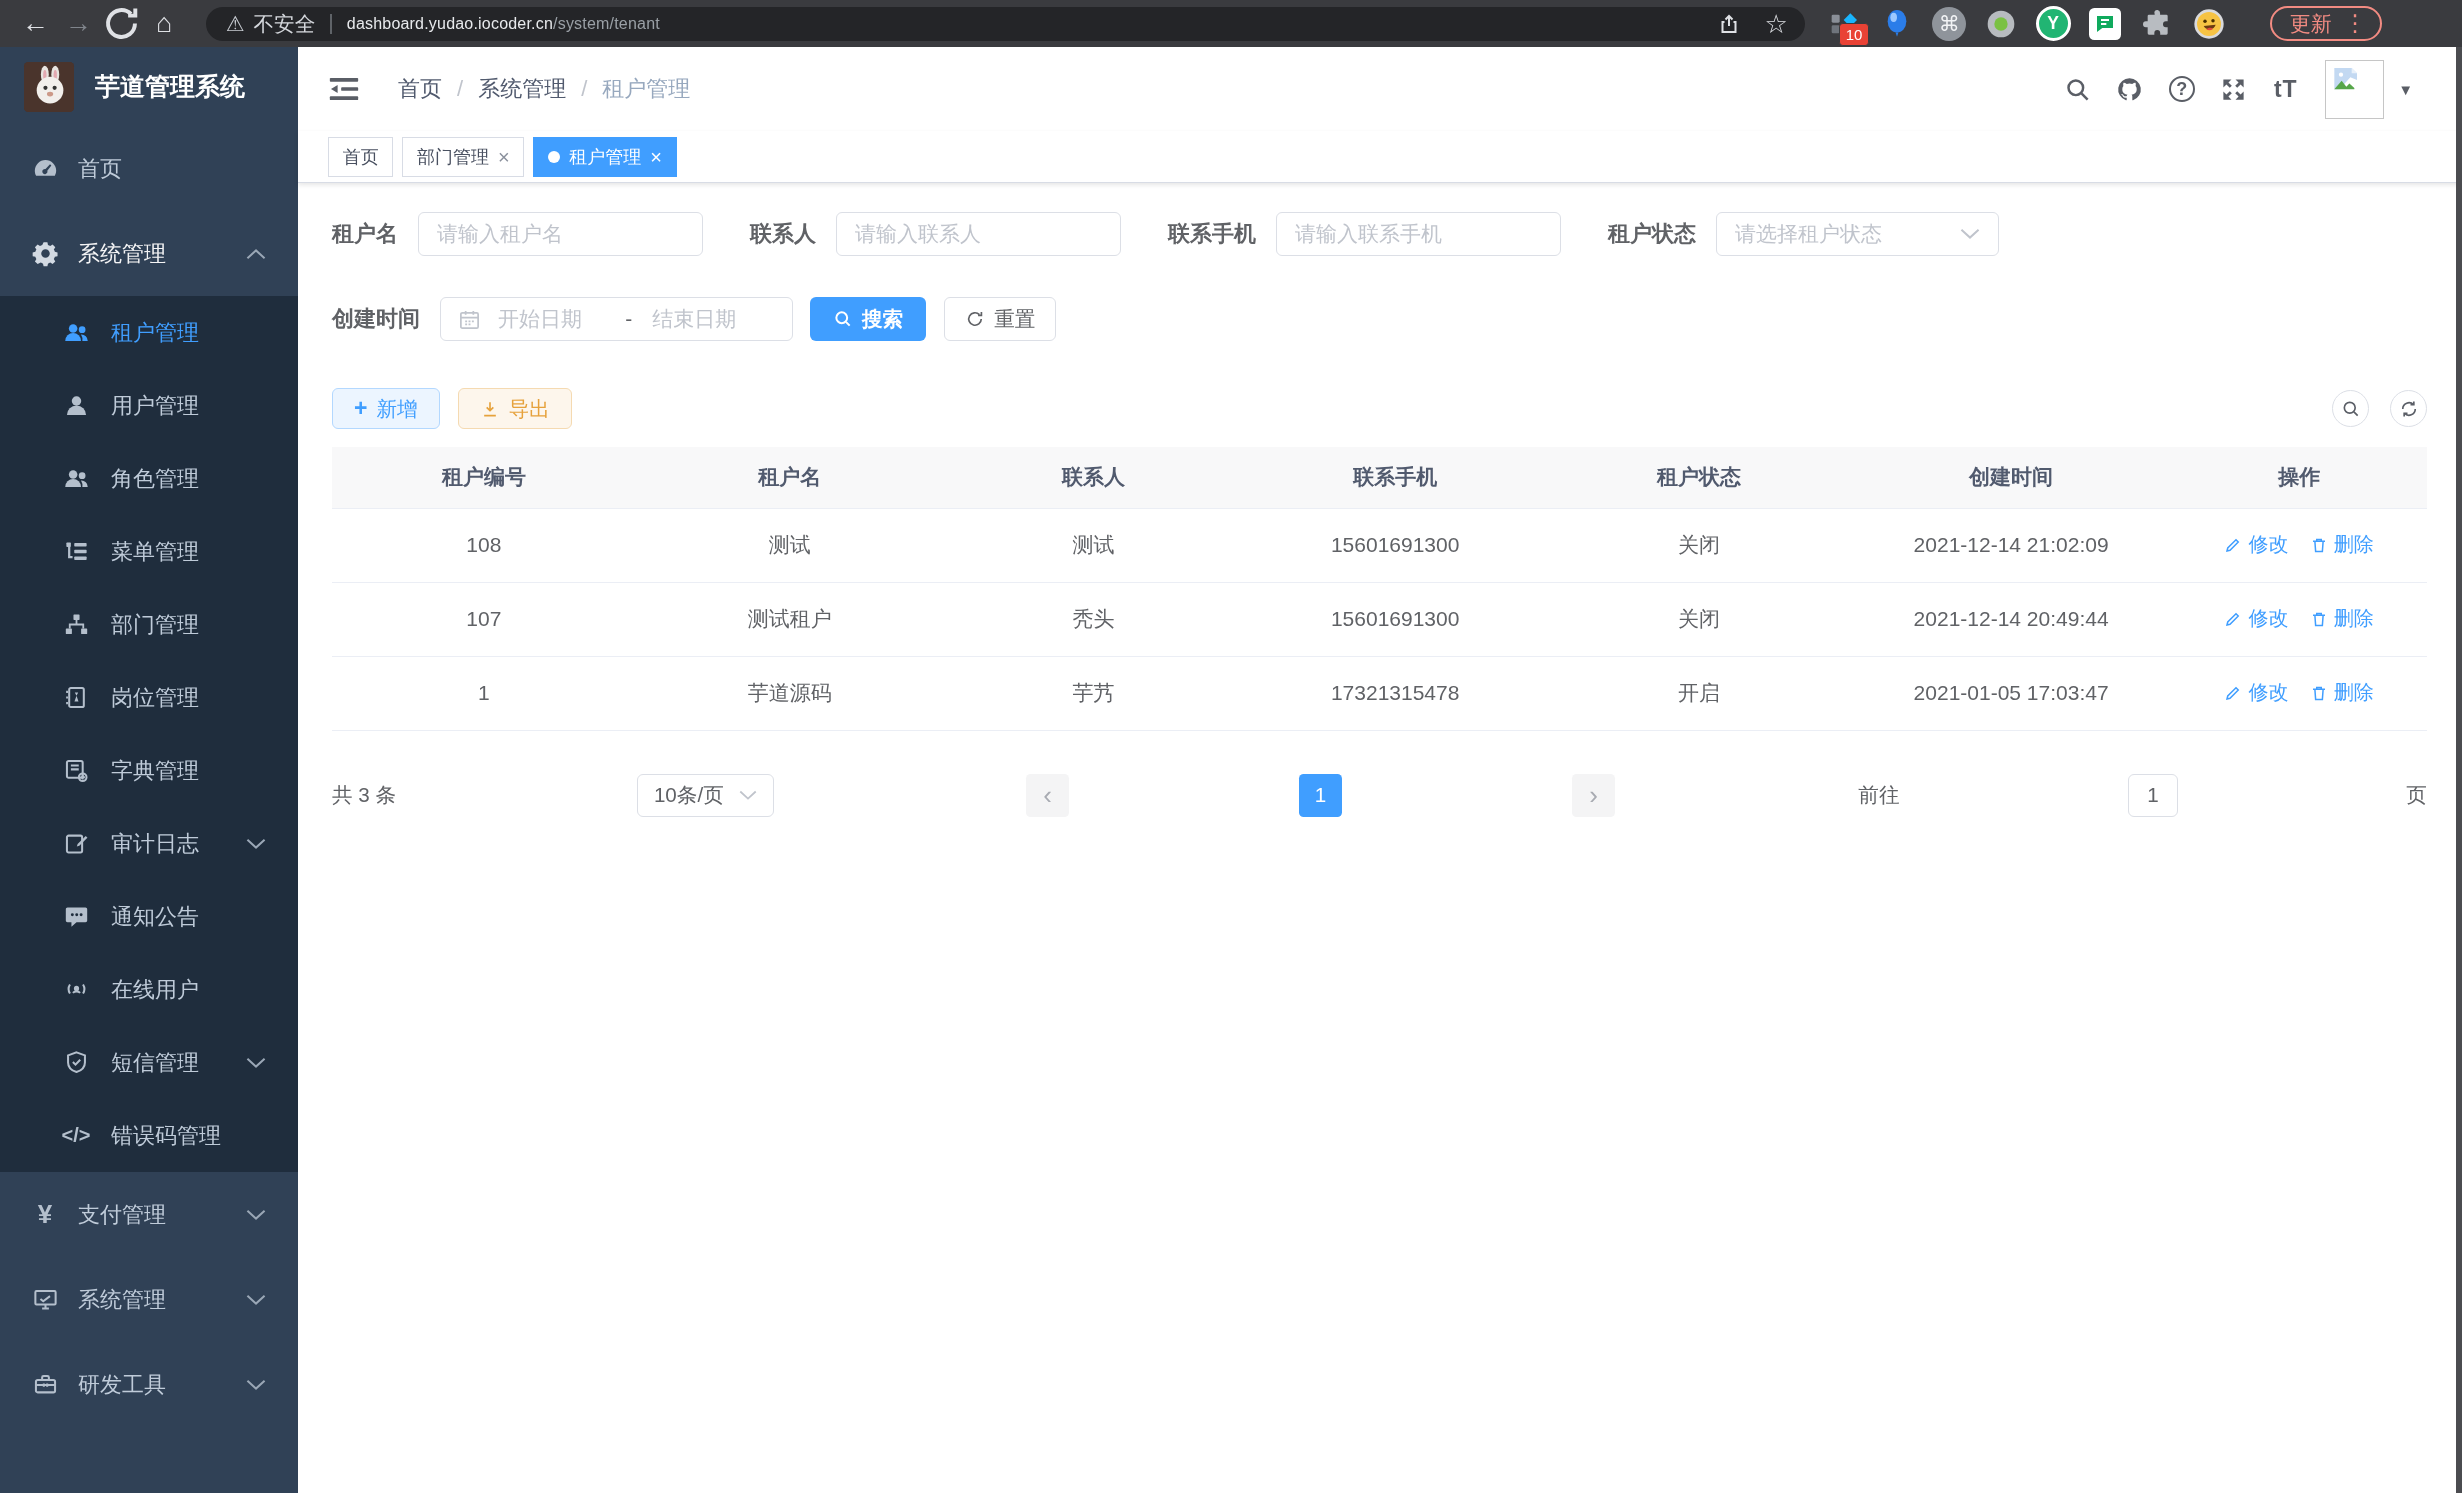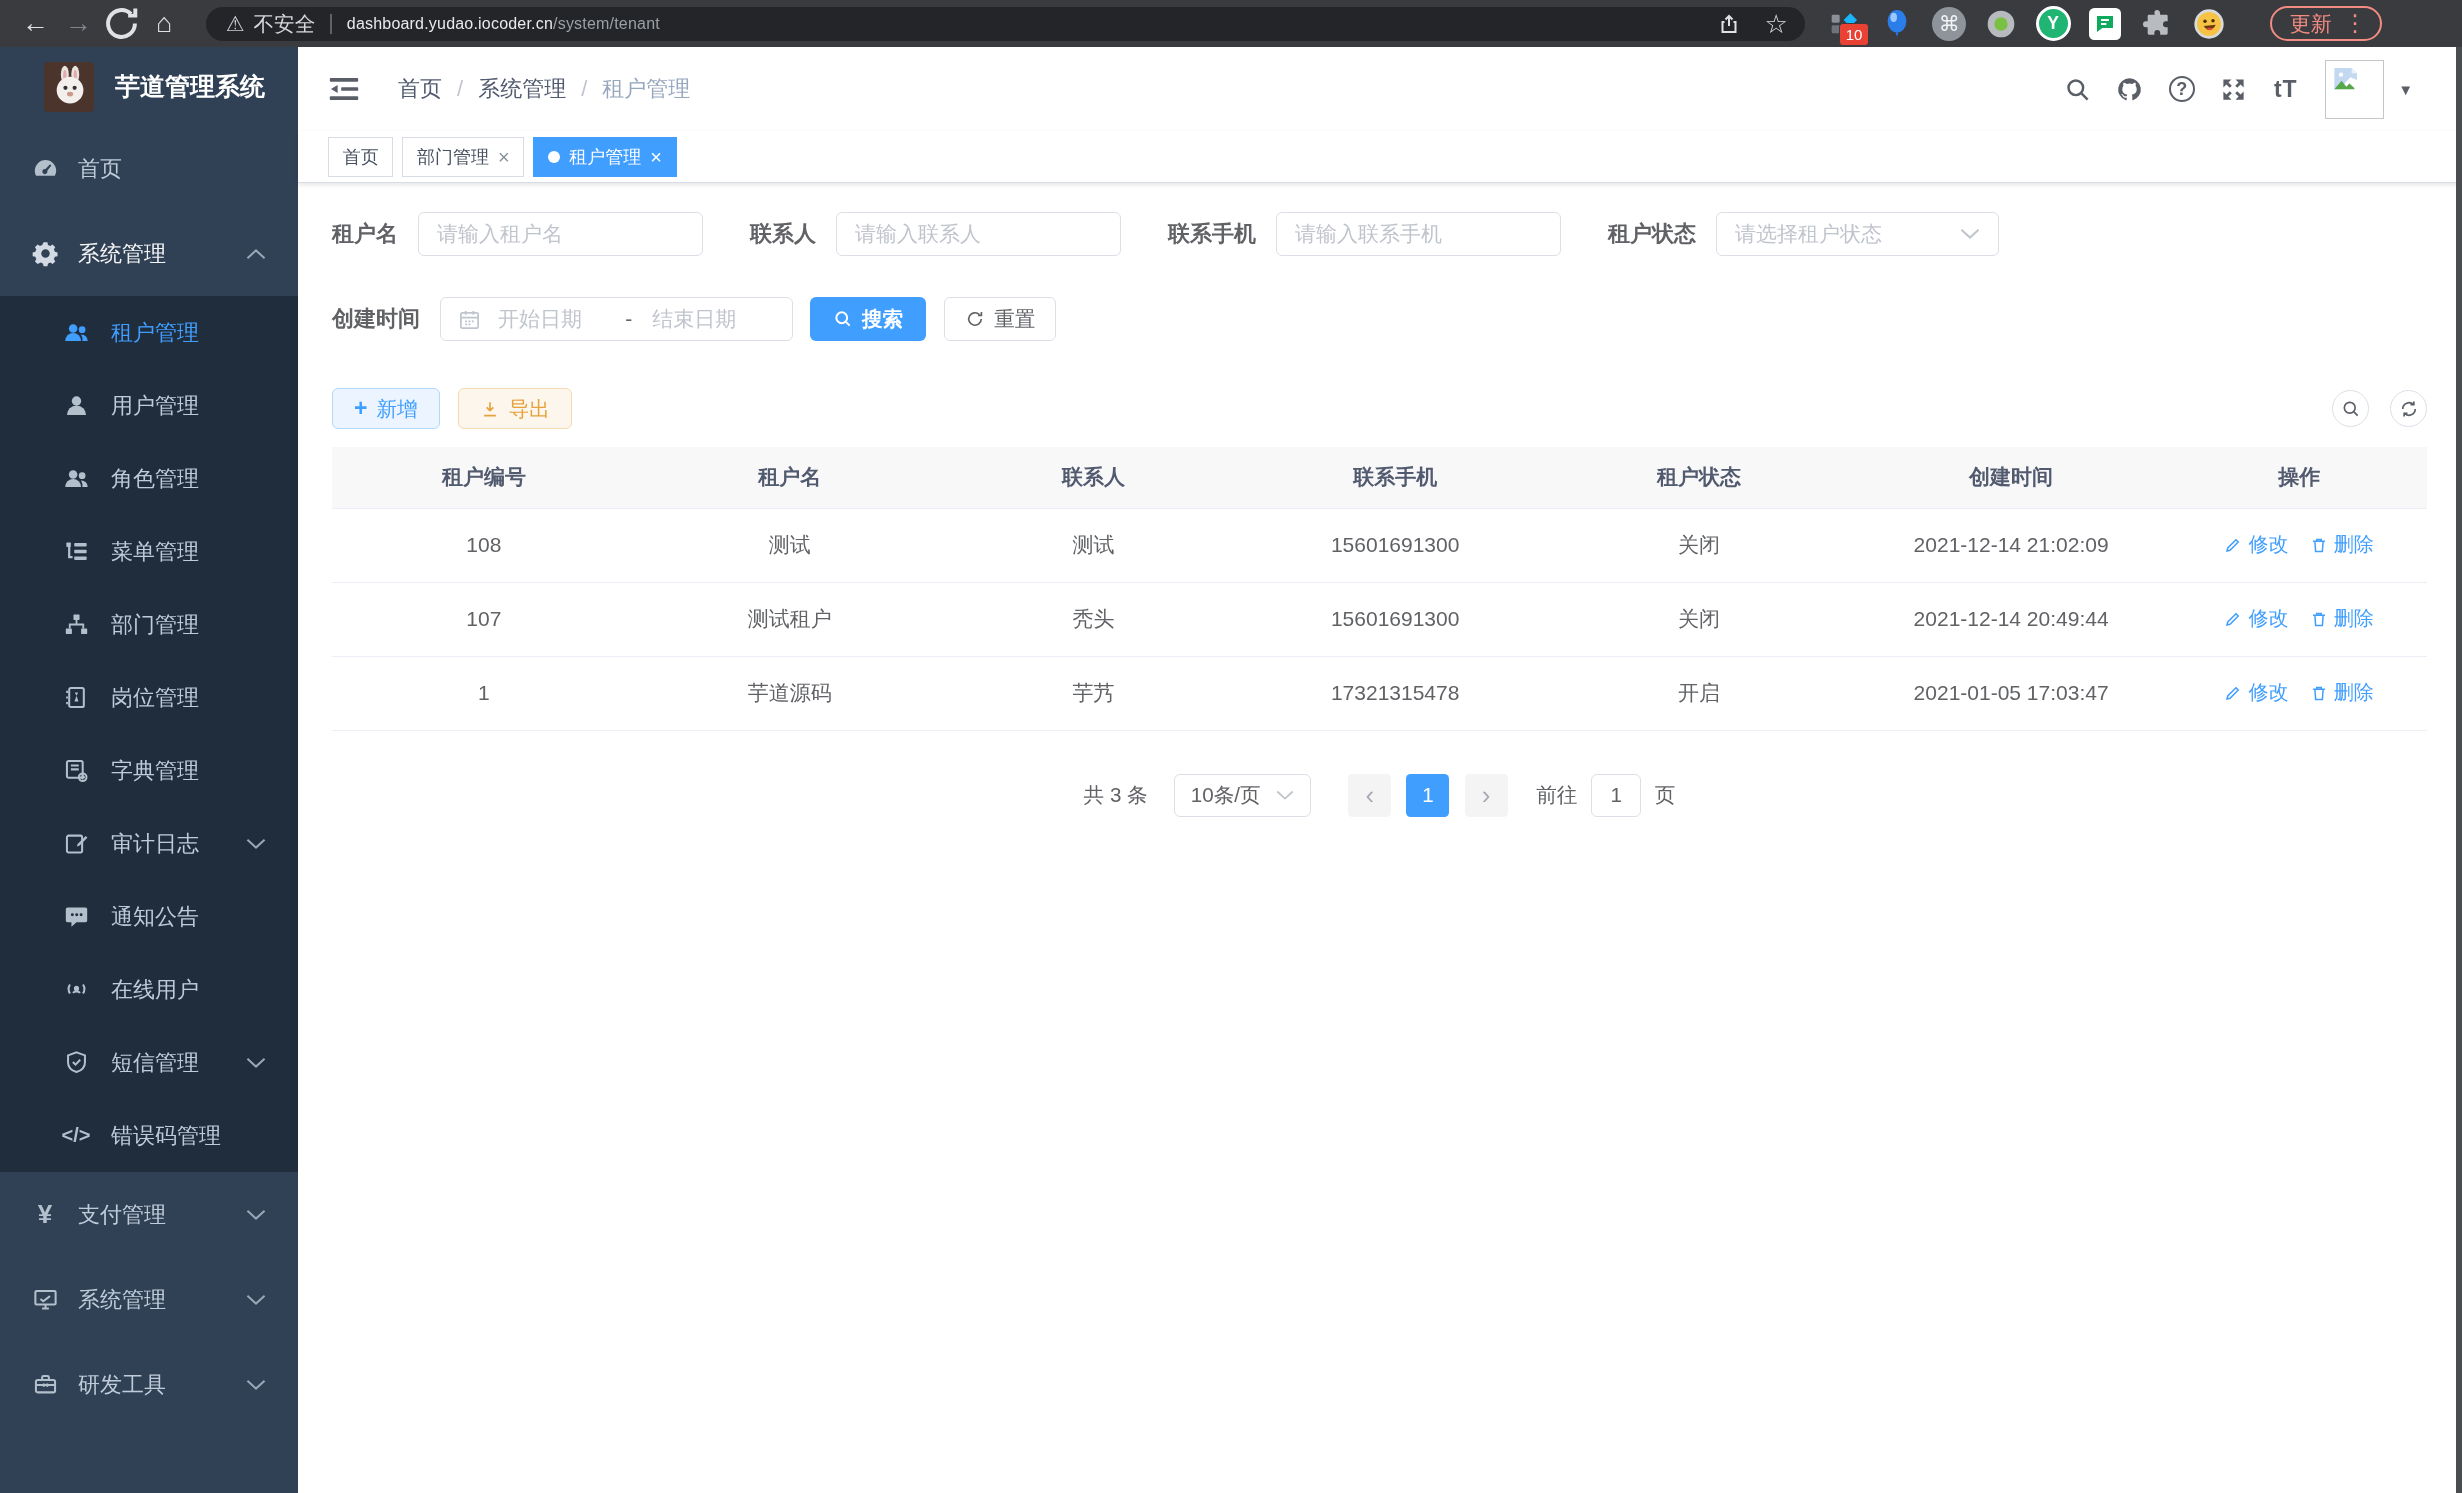--- a/index.html
+++ b/index.html
@@ -29,21 +29,21 @@
   .ext-y { width:35px; height:35px; border-radius:50%; background:#21b573; border:3.8px solid #fff; color:#fff; font-size:17.5px; font-weight:bold; display:flex; align-items:center; justify-content:center; }
   .update-pill { margin-left:26px; height:35px; border:2.3px solid #f28b82; border-radius:18px; color:#f28b82; display:flex; align-items:center; gap:12px; padding:0 13.7px 0 18px; font-size:21px; flex:0 0 auto; }
   .update-pill .dots { font-size:23px; letter-spacing:0; }
 
   
   .app { display:flex; height:1447px; position:relative; }
   .window-edge { position:absolute; right:0; top:0; bottom:0; width:6px; background:#4b4c50; z-index:9; }
 
   
   .sidebar { width:298px; background:#304156; flex:0 0 auto; color:#bfcbd9; overflow:hidden; }
-  .logo-row { height:79px; display:flex; align-items:center; padding-left:44px; }
+  .logo-row { height:79px; display:flex; align-items:center; padding-left:24px; }
   .logo-img { width:50px; height:50px; border-radius:4.6px; background:#4a342c; overflow:hidden; flex:0 0 auto; }
   .logo-img svg { width:100%; height:100%; }
   .logo-title { color:#fff; font-size:25px; font-weight:bold; margin-left:21px; white-space:nowrap; }
   .menu-item { display:flex; align-items:center; cursor:pointer; }
   .menu-item.top { height:85px; padding-left:30px; }
   .menu-item.sub { height:73px; padding-left:61px; }
   .mi-icon { width:30px; height:30px; display:flex; align-items:center; justify-content:center; color:#b4bfcc; flex:0 0 auto; }
   .mi-icon svg { width:27px; height:27px; }
   .mi-icon.txt { font-size:26px; font-weight:bold; color:#b4bfcc; width:auto; min-width:30px; }
   .mi-label { font-size:22px; margin-left:20px; white-space:nowrap; }
@@ -112,21 +112,21 @@
   .spacer { margin-left:auto; }
 
   .table-wrap { margin:18px 35px 0 34px; }
   table { width:100%; border-collapse:collapse; table-layout:fixed; }
   th { background:#f8f8f9; color:#515a6e; font-size:21px; font-weight:bold; height:61px; text-align:center; }
   td { height:74px; border-bottom:1.5px solid #ebeef5; color:#606266; font-size:21px; text-align:center; }
   tr.data-row:first-child td { border-top:1.5px solid #ebeef5; }
   .op-link { color:var(--primary); font-size:20px; display:inline-flex; align-items:center; gap:6px; margin:0 10.7px; cursor:pointer; }
   .op-link svg { width:18px; height:18px; }
 
-  .pagination { display:flex; justify-content:center; align-items:center; margin:43px 35px 0 34px; font-size:20.6px; color:#606266; }
+  .pagination { display:flex; justify-content:space-between; align-items:center; margin:43px 35px 0 34px; font-size:20.6px; color:#606266; }
   .pg-total { margin-right:26px; }
   .size-select { width:137px; height:43px; border:1.5px solid #dcdfe6; border-radius:6px; display:flex; align-items:center; justify-content:center; gap:15px; color:#606266; margin-right:30px; cursor:pointer; }
   .size-select svg { width:18px; height:10.7px; color:#c0c4cc; }
   .pg-btn { width:43px; height:43px; background:#f4f4f5; border-radius:4.6px; display:flex; align-items:center; justify-content:center; font-size:26px; color:#a8abb2; margin:0 7.6px; cursor:pointer; }
   .pg-cur { width:43px; height:43px; background:var(--primary); border-radius:4.6px; display:flex; align-items:center; justify-content:center; font-size:20.6px; color:#fff; margin:0 7.6px; cursor:pointer; }
   .pg-goto { margin-left:21px; }
   .pg-input { width:50px; height:43px; border:1.5px solid #dcdfe6; border-radius:6px; text-align:center; font-size:20.6px; color:#606266; margin:0 13.7px; font-family:inherit; }
 </style>
 </head>
 <body>

